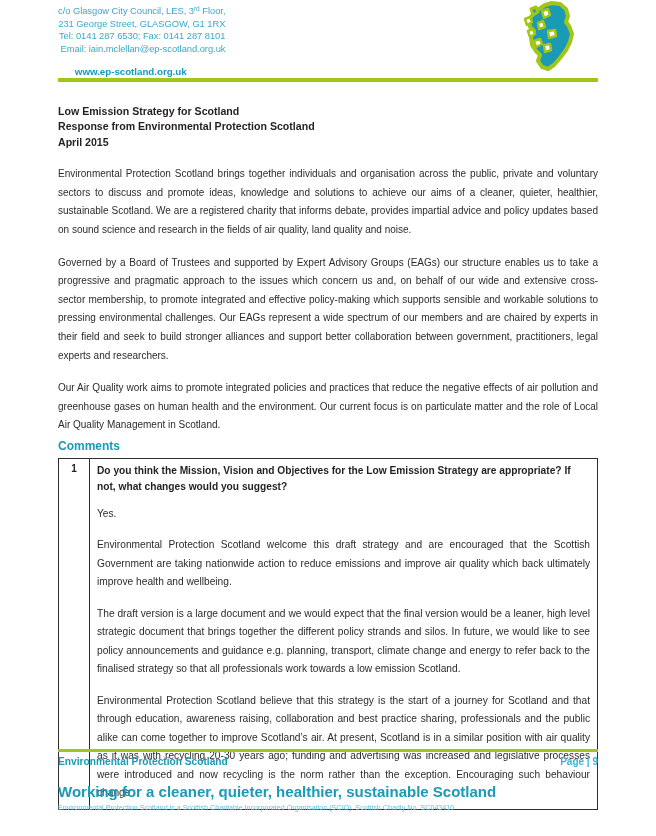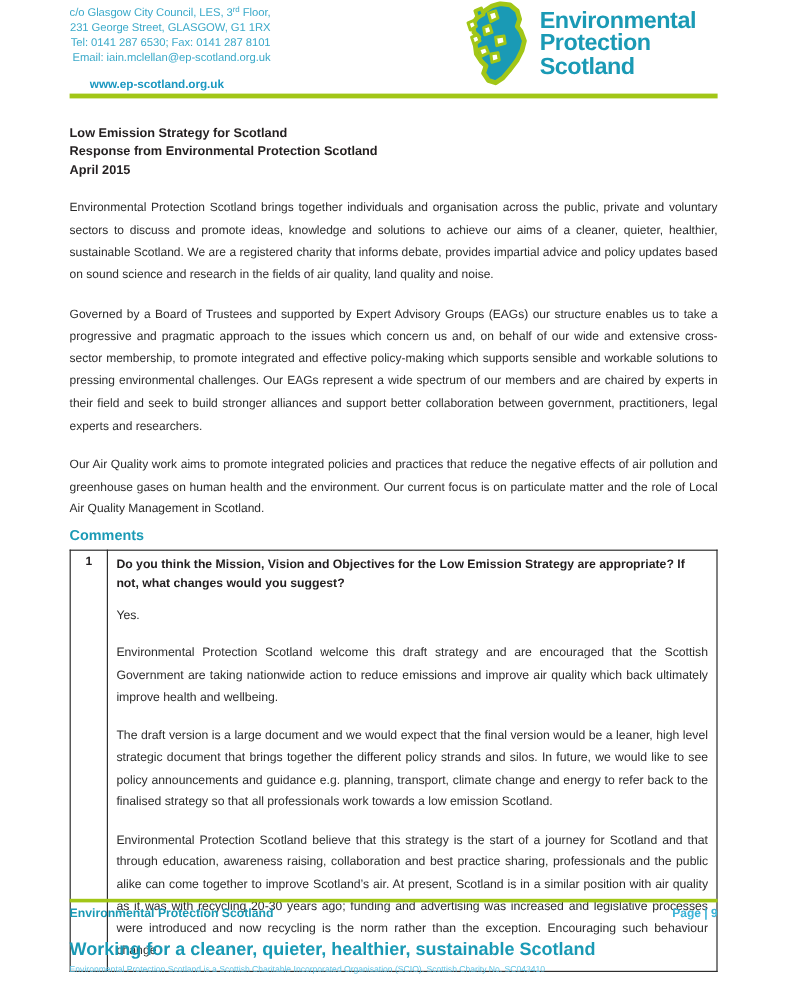--- a/index.html
+++ b/index.html
@@ -205,25 +205,20 @@
           <path d="M9 8 L14 6 L16 11 L11 14 Z" fill="#1a9ab5" stroke="#a2c617" stroke-width="3" stroke-linejoin="round"></path>
           <path d="M3 18 L8 16 L10 21 L5 24 Z" fill="#fff" stroke="#a2c617" stroke-width="2.5" stroke-linejoin="round"></path>
           <path d="M6 30 L11 28 L13 33 L8 36 Z" fill="#fff" stroke="#a2c617" stroke-width="2.5" stroke-linejoin="round"></path>
           <path d="M12 40 L18 38 L20 43 L14 46 Z" fill="#fff" stroke="#a2c617" stroke-width="2.5" stroke-linejoin="round"></path>
           <path d="M20 10 L26 8 L28 14 L22 17 Z" fill="#fff" stroke="#a2c617" stroke-width="2.5" stroke-linejoin="round"></path>
           <path d="M16 22 L21 20 L23 26 L17 28 Z" fill="#fff" stroke="#a2c617" stroke-width="2.5" stroke-linejoin="round"></path>
           <path d="M26 30 L33 29 L34 35 L27 37 Z" fill="#fff" stroke="#a2c617" stroke-width="2.5" stroke-linejoin="round"></path>
           <path d="M22 44 L28 43 L29 49 L23 51 Z" fill="#fff" stroke="#a2c617" stroke-width="2.5" stroke-linejoin="round"></path>
         </g>
       </svg>
-      <div class="logo-text">
-        <div>Environmental</div>
-        <div>Protection</div>
-        <div>Scotland</div>
-      </div>
     </div>
   </div>
 
   <div class="rule-green"></div>
 
   <div class="doc-title">
     <div>Low Emission Strategy for Scotland</div>
     <div>Response from Environmental Protection Scotland</div>
     <div>April 2015</div>
   </div>

